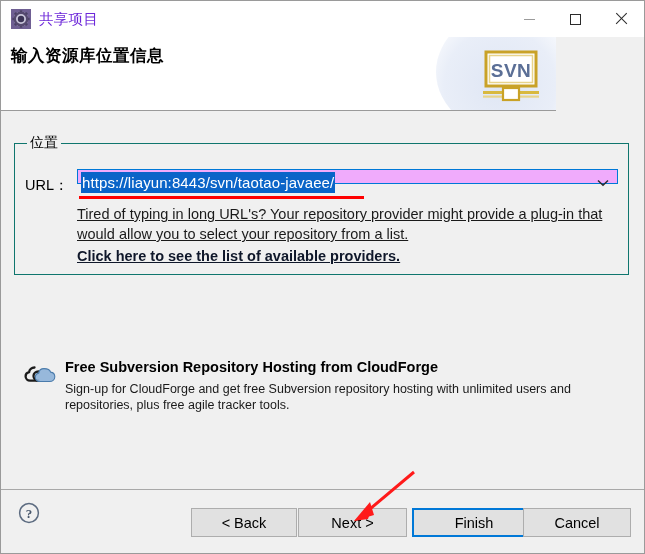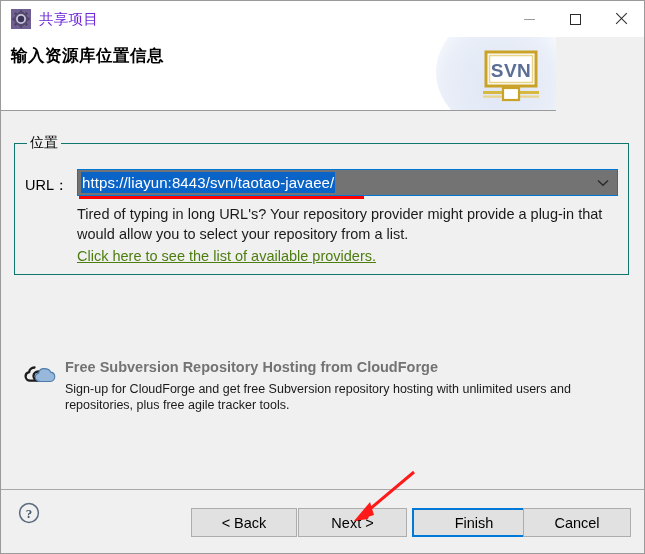--- a/index.html
+++ b/index.html
@@ -151,23 +151,23 @@
   #url-label {
     position: absolute;
     left: 10px; top: 32px;
     font-size: 14.5px;
     color: #000000;
   }
   #url-combo {
     position: absolute;
     left: 62px; top: 25px;
     width: 541px;
-    height: 27px;
+    height: 15px;
     border: 1px solid #0078d7;
-    background: #737373;
+    background: #f0abfc;
     box-sizing: border-box;
   }
   #url-text-wrap {
     position: absolute;
     left: 3px; top: 2px;
     height: 21px;
     display: flex;
     align-items: center;
   }
   #url-value {
@@ -195,47 +195,49 @@
     align-items: center;
   }
 
   #hint-text {
     position: absolute;
     left: 62px; top: 60px;
     width: 545px;
     font-size: 14.5px;
     color: #1a1a1a;
     line-height: 20px;
+    text-decoration: underline;
   }
   #providers-link {
     position: absolute;
     left: 62px; top: 104px;
     font-size: 14.5px;
-    color: #4d7c0f;
+    color: #0f172a;
     text-decoration: underline;
     cursor: pointer;
+    font-weight: bold;
   }
 
   
   #cloudforge {
     position: absolute;
     left: 22px; top: 248px;
     width: 600px;
   }
   #cf-icon {
     position: absolute;
     left: 0; top: 4px;
     width: 34px; height: 24px;
   }
   #cf-title {
     position: absolute;
     left: 42px; top: 0;
     font-size: 14.5px;
     font-weight: bold;
-    color: #737373;
+    color: #000000;
     text-align: center;
   }
   #cf-body {
     position: absolute;
     left: 42px; top: 22px;
     width: 540px;
     font-size: 12.5px;
     color: #1a1a1a;
     line-height: 16px;
   }

